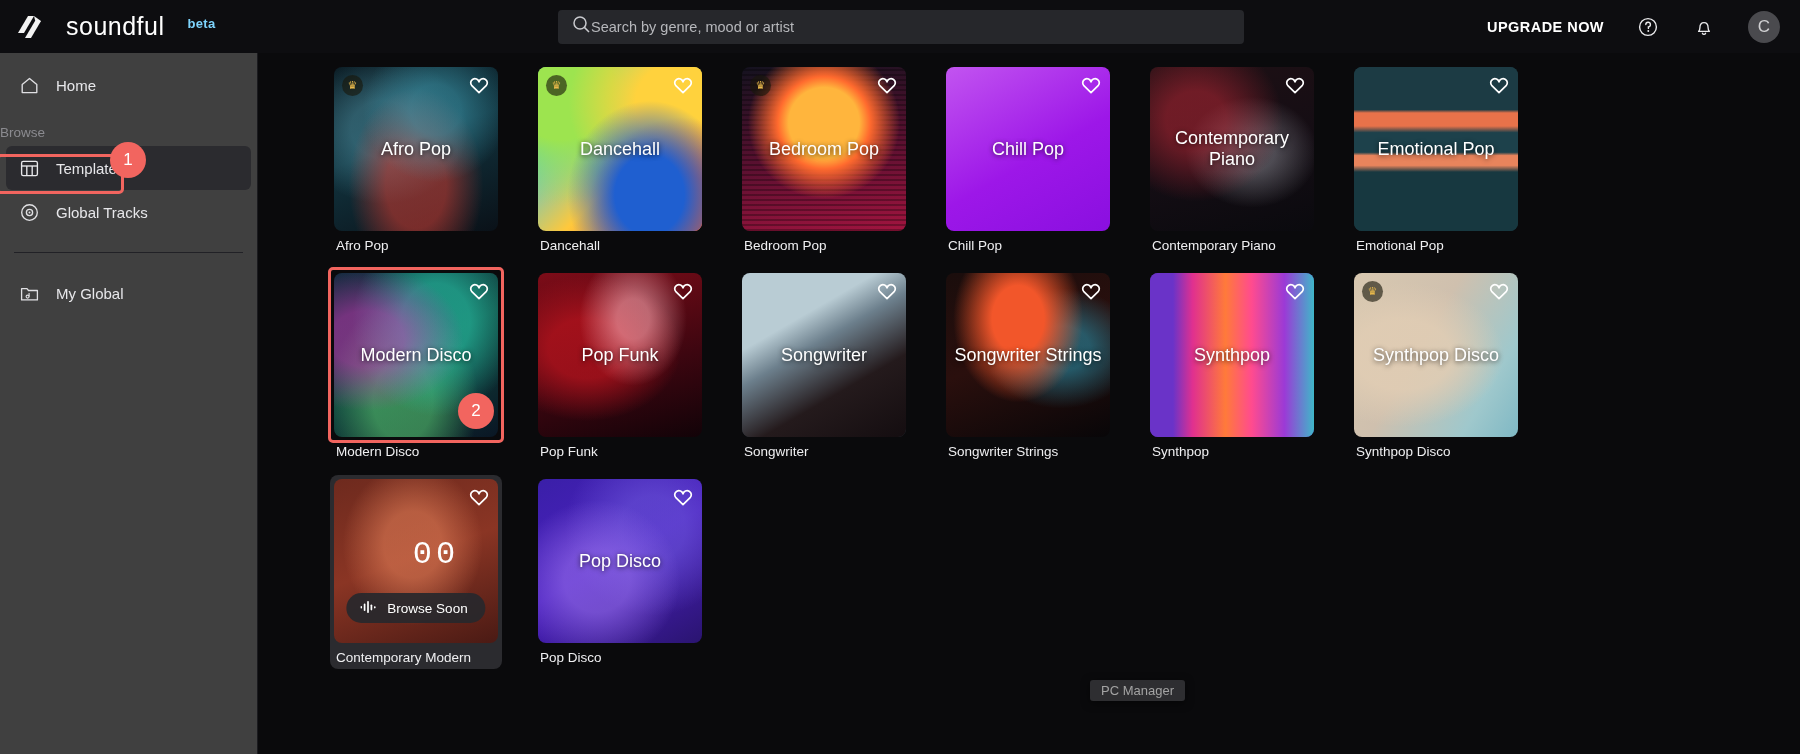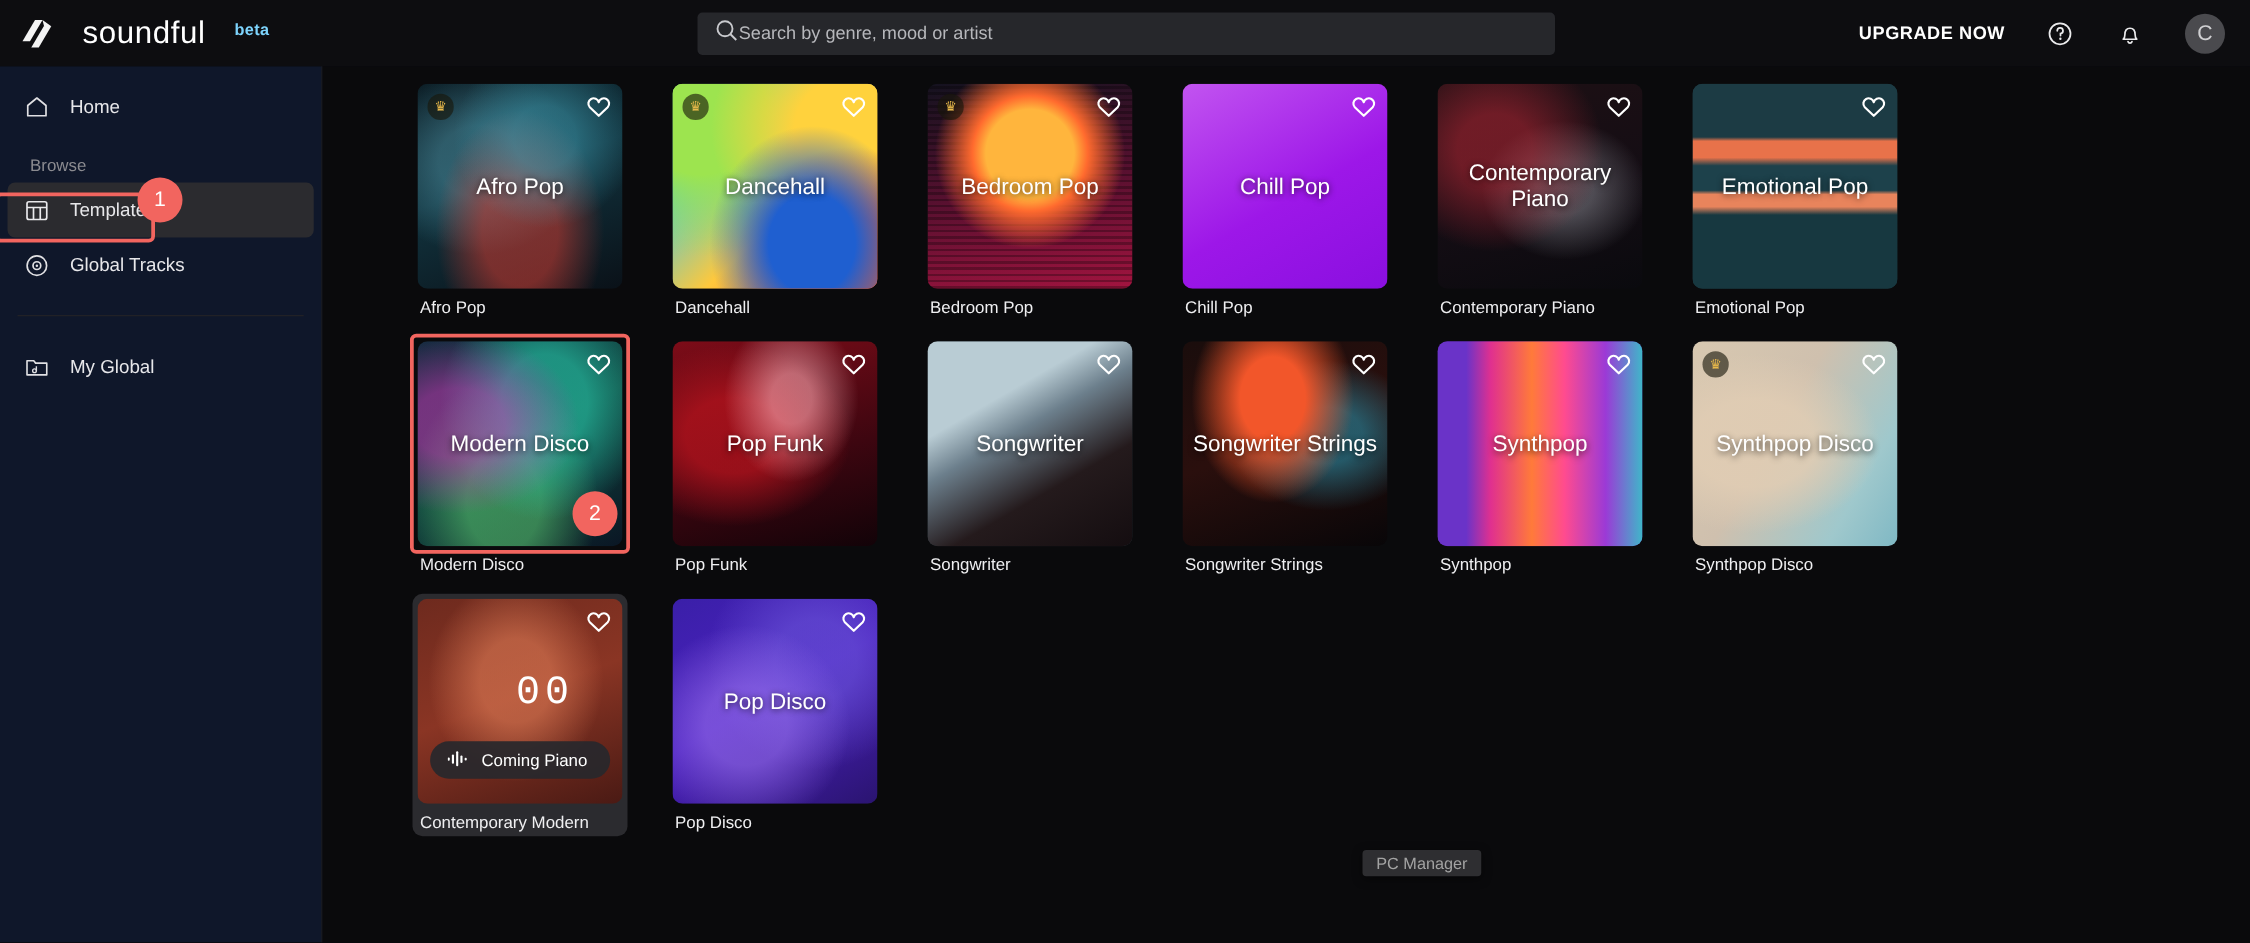--- a/index.html
+++ b/index.html
@@ -49,33 +49,33 @@
     background: #4a4a4e; color: #d0d0d2;
     display: flex; align-items: center; justify-content: center;
     font-size: 17px; cursor: pointer;
   }
 
   
   .body { flex: 1; display: flex; min-height: 0; }
 
   
   .sidebar {
-    width: 258px; flex: 0 0 258px; background: #0f172a;
+    width: 258px; flex: 0 0 258px; background: #404040;
     border-right: 1px solid #1b1b1f;
     padding-top: 10px; position: relative;
   }
   .nav-item {
     height: 44px; display: flex; align-items: center; gap: 16px;
     padding-left: 12px; cursor: pointer; color: #e7e7ea; font-size: 15px;
     border-radius: 6px; margin: 0 6px;
   }
   .nav-item .ni { width: 22px; height: 22px; flex:0 0 22px; display:flex; align-items:center; justify-content:center; }
   .nav-item.active { background: #2b2b2f; }
   .section-label {
-    font-size: 13.5px; color: #8b8b90; padding-left: 24px; margin: 18px 0 6px;
+    font-size: 13.5px; color: #8b8b90; padding-left: 0; margin: 18px 0 6px;
   }
   .divider { height: 1px; background: #212126; margin: 18px 14px; }
 
   
   .anno-box {
     position: absolute; border: 3px solid #f2655f; border-radius: 5px;
     pointer-events: none; z-index: 20;
   }
   .anno-badge {
     position: absolute; background: #f2655f; color: #fff; border-radius: 50%;
@@ -469,21 +469,21 @@
             <div class="soon-pill">
               <span>
                 <svg width="18" height="14" viewBox="0 0 18 14">
                   <rect x="0" y="6" width="1.7" height="2.6" rx=".8" fill="#fff"></rect>
                   <rect x="3.4" y="3.6" width="1.7" height="7.4" rx=".8" fill="#fff"></rect>
                   <rect x="6.8" y="1" width="1.7" height="12" rx=".8" fill="#fff"></rect>
                   <rect x="10.2" y="4.4" width="1.7" height="6" rx=".8" fill="#fff"></rect>
                   <rect x="13.6" y="6.2" width="1.7" height="2.2" rx=".8" fill="#fff"></rect>
                 </svg>
               </span>
-              <span>Coming Piano</span>
+              <span>Browse Soon</span>
             </div>
           </div>
           <div class="card-label">Contemporary Modern</div>
         </div>
 
         <div class="card">
           <div class="thumb">
             <div class="art art-popdisco"></div>
             <span class="heart">
               <svg width="22" height="22" viewBox="0 0 24 24" fill="none">

